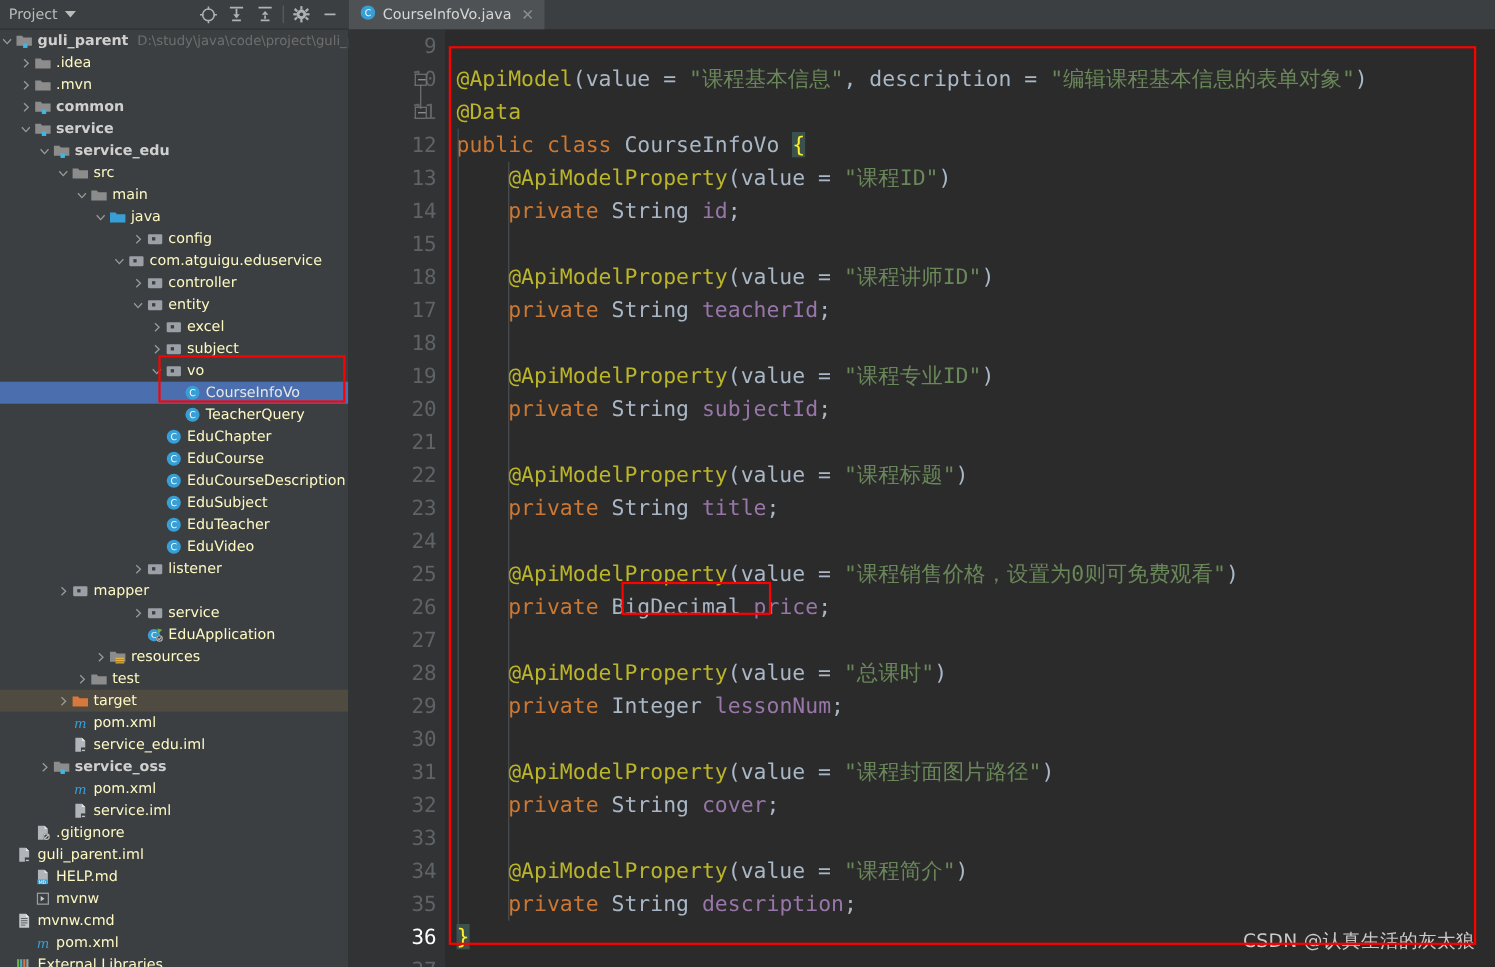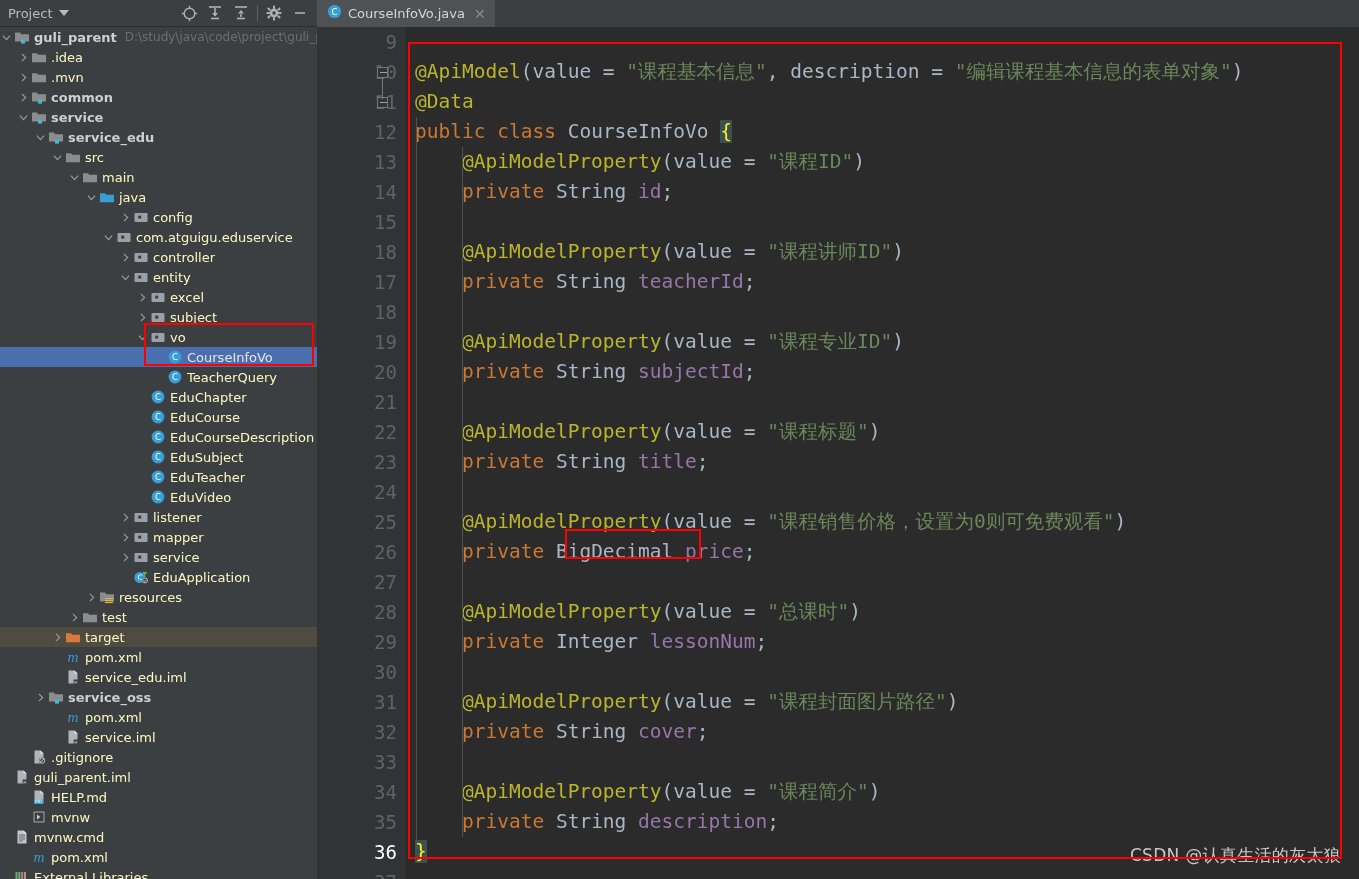--- a/index.html
+++ b/index.html
@@ -493,21 +493,21 @@
             </svg>
           </span>
           <span class="ico">
             <svg width="16" height="16" viewBox="0 0 16 16">
               <rect x="1.5" y="4" width="13" height="9" rx="1" fill="#9AA0A6"></rect>
               <rect x="5.2" y="6.6" width="3" height="3" fill="#3C3F41"></rect>
             </svg>
           </span>
           <span class="lbl">listener</span>
         </div>
-        <div class="row" style="padding-left: 119px;">
+        <div class="row" style="padding-left: 51px;">
           <span class="arrow">
             <svg width="9" height="9" viewBox="0 0 10 10">
               <path d="M3.2 1 L7.4 5 L3.2 9" fill="none" stroke="#9A9A9A" stroke-width="1.3"></path>
             </svg>
           </span>
           <span class="ico">
             <svg width="16" height="16" viewBox="0 0 16 16">
               <rect x="1.5" y="4" width="13" height="9" rx="1" fill="#9AA0A6"></rect>
               <rect x="5.2" y="6.6" width="3" height="3" fill="#3C3F41"></rect>
             </svg>

